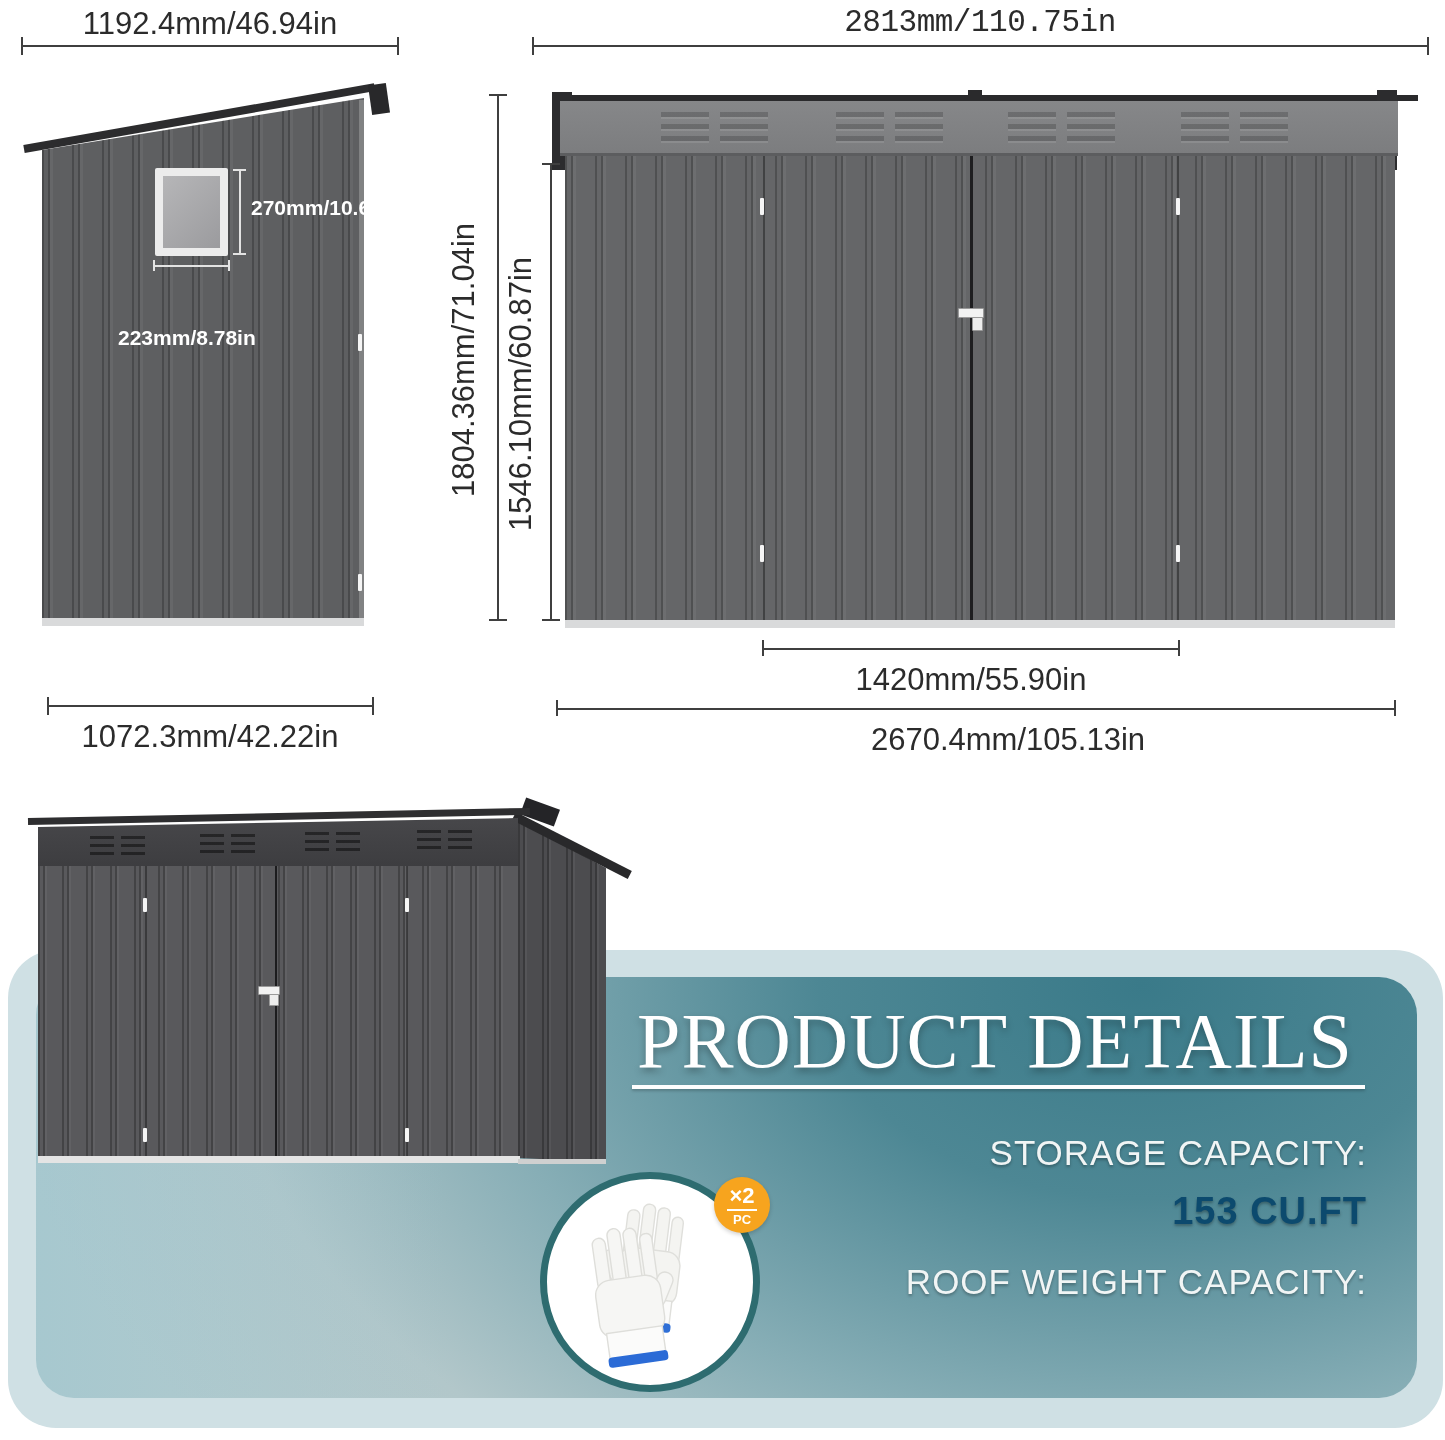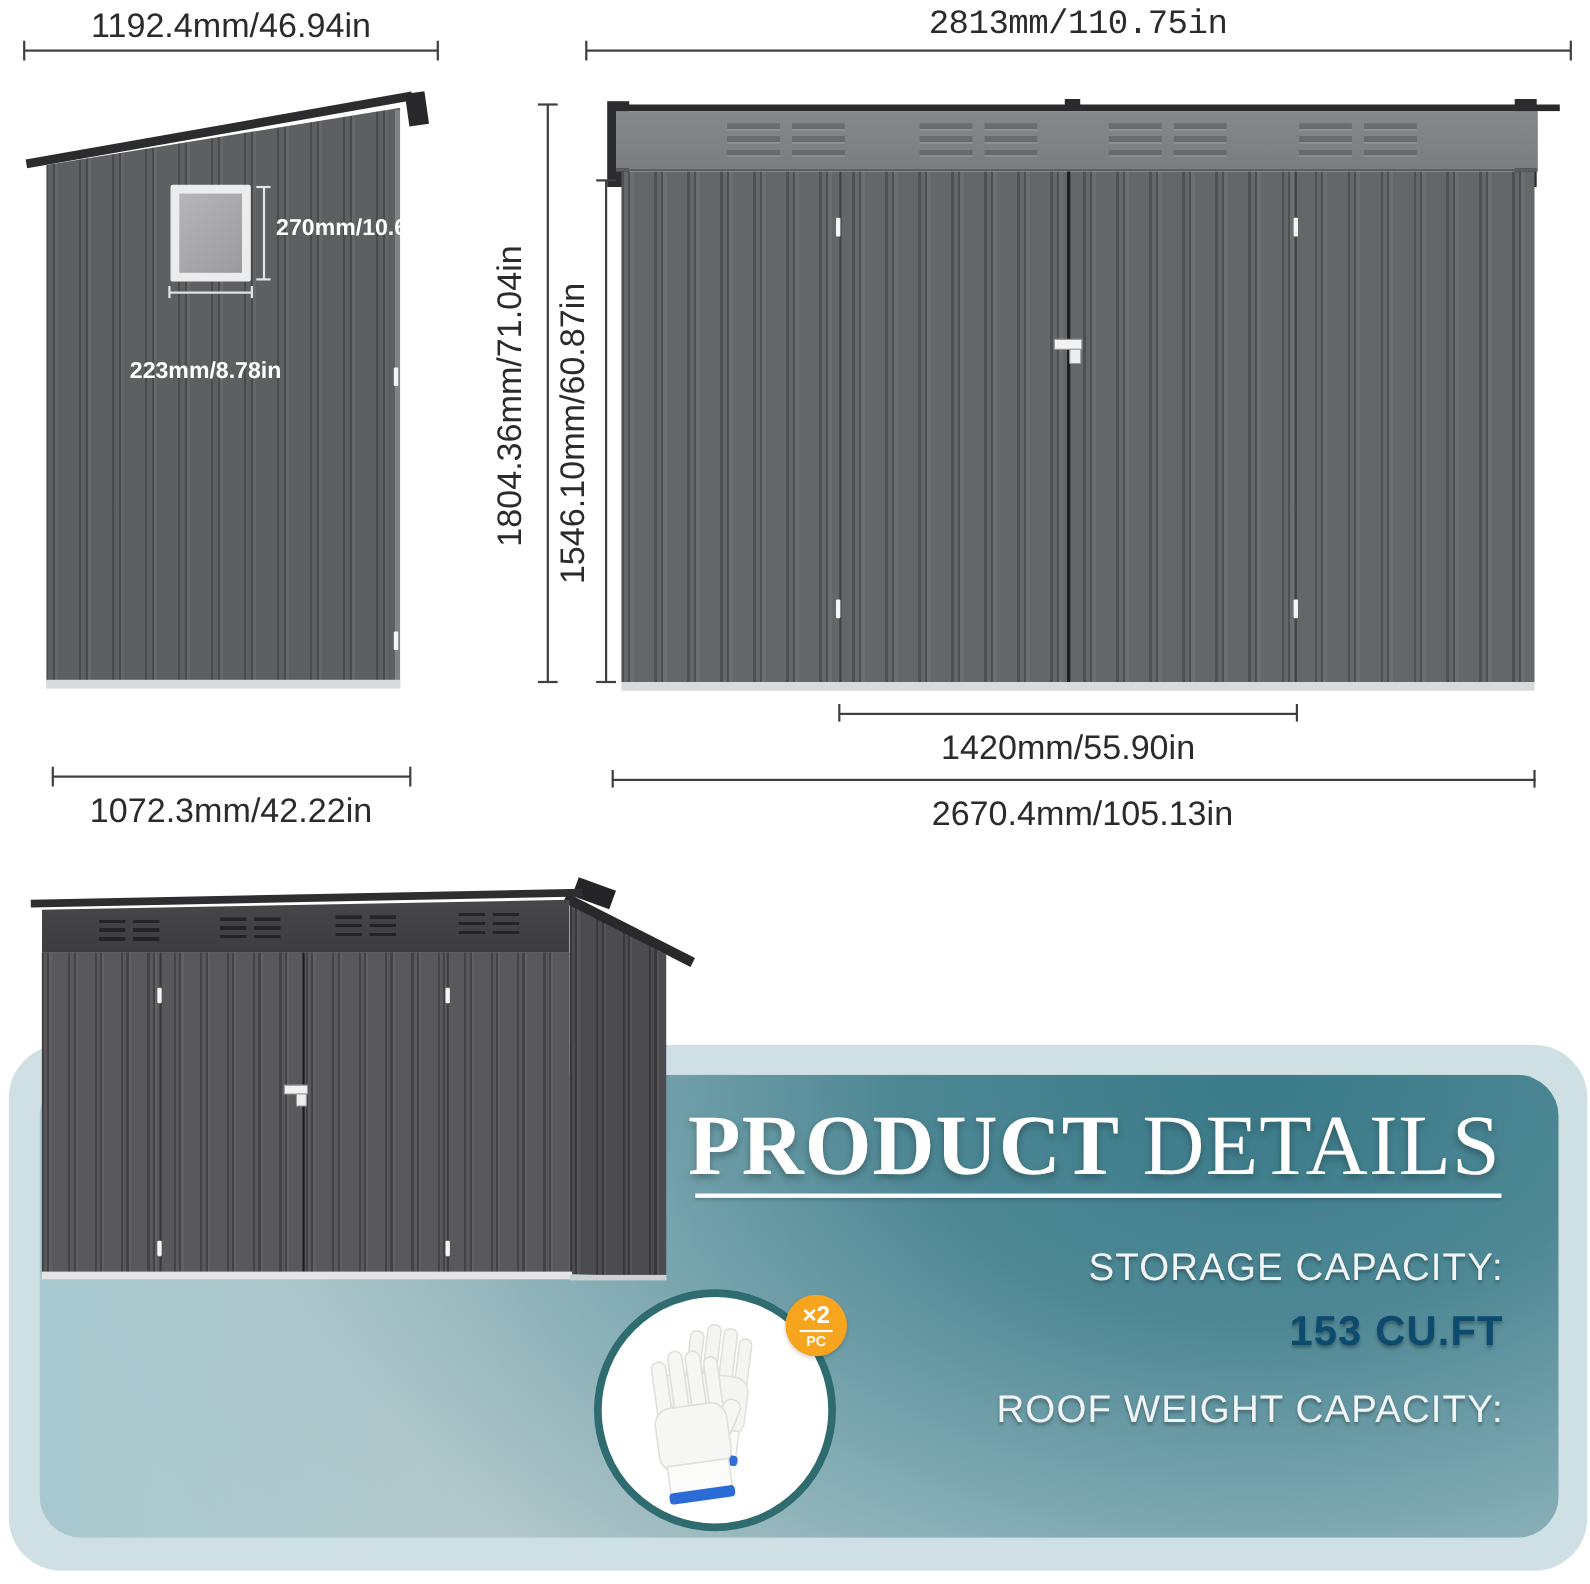--- a/index.html
+++ b/index.html
@@ -44,21 +44,21 @@
 
   
   #panel-outer{position:absolute;left:8px;top:950px;width:1435px;height:478px;background:#cfe0e4;border-radius:48px;}
   #panel-inner{position:absolute;left:28px;top:27px;width:1381px;height:421px;border-radius:38px;
       background:
         linear-gradient(90deg, rgba(140,195,210,.38) 0%, rgba(140,195,210,0) 30%),
         radial-gradient(1150px 760px at 80% 2%, #3a7a89 0%, #4d8794 28%, #87aeb6 58%, #b2c7ca 80%, #b7cbcd 100%);}
   #details-heading{position:absolute;left:600px;top:996px;width:790px;text-align:center;color:#ffffff;
       font-family:"Liberation Serif",serif;font-size:78px;letter-spacing:1px;white-space:nowrap;
       text-shadow:0 4px 7px rgba(0,0,0,.28);}
-  #details-heading .hvy{font-weight:700;}
+  #details-heading .hvy{font-weight:400;}
   #heading-rule{position:absolute;left:632px;top:1085px;width:733px;height:4px;background:#fdfdfd;box-shadow:0 2px 3px rgba(0,0,0,.2);}
   .spec-line{position:absolute;right:78px;width:700px;text-align:right;color:#f1f5f5;font-size:35px;
       letter-spacing:1px;text-shadow:0 2px 3px rgba(0,0,0,.3);white-space:nowrap;}
   .spec-value{font-size:38px;font-weight:700;color:#0c4a6e;}
 
   
   #gloves-circle{position:absolute;left:540px;top:1172px;width:220px;height:220px;border-radius:50%;
       background:#ffffff;border:7px solid #2e6c70;box-sizing:border-box;overflow:hidden;}
   #qty-badge{position:absolute;left:714px;top:1177px;width:56px;height:56px;border-radius:50%;
       background:#f7a41e;color:#fff;display:flex;flex-direction:column;align-items:center;justify-content:center;
@@ -170,21 +170,21 @@
   <div class="dim-label rot" style="left:251px;top:376px;width:540px;">1546.10mm/60.87in</div>
 
   <div class="dim-line-h" style="left:763px;top:648px;width:417px;"></div>
   <div class="tick-v" style="left:762px;top:640px;height:16px;"></div>
   <div class="tick-v" style="left:1178px;top:640px;height:16px;"></div>
   <div class="dim-label" style="left:771px;top:662px;width:400px;">1420mm/55.90in</div>
 
   <div class="dim-line-h" style="left:557px;top:708px;width:839px;"></div>
   <div class="tick-v" style="left:556px;top:700px;height:16px;"></div>
   <div class="tick-v" style="left:1394px;top:700px;height:16px;"></div>
-  <div class="dim-label" style="left:584px;top:722px;width:800px;">2670.4mm/105.13in</div>
+  <div class="dim-label" style="left:608px;top:722px;width:800px;">2670.4mm/105.13in</div>
 
   <div id="panel-outer">
     <div id="panel-inner"></div>
   </div>
   <div id="details-heading"><span class="hvy">PRODUCT</span><span> DETAILS</span></div>
   <div id="heading-rule"></div>
 
   <div class="spec-line" style="top:1133px;">STORAGE CAPACITY:</div>
   <div class="spec-line spec-value" style="top:1190px;">153 CU.FT</div>
   <div class="spec-line" style="top:1262px;">ROOF WEIGHT CAPACITY:</div>

